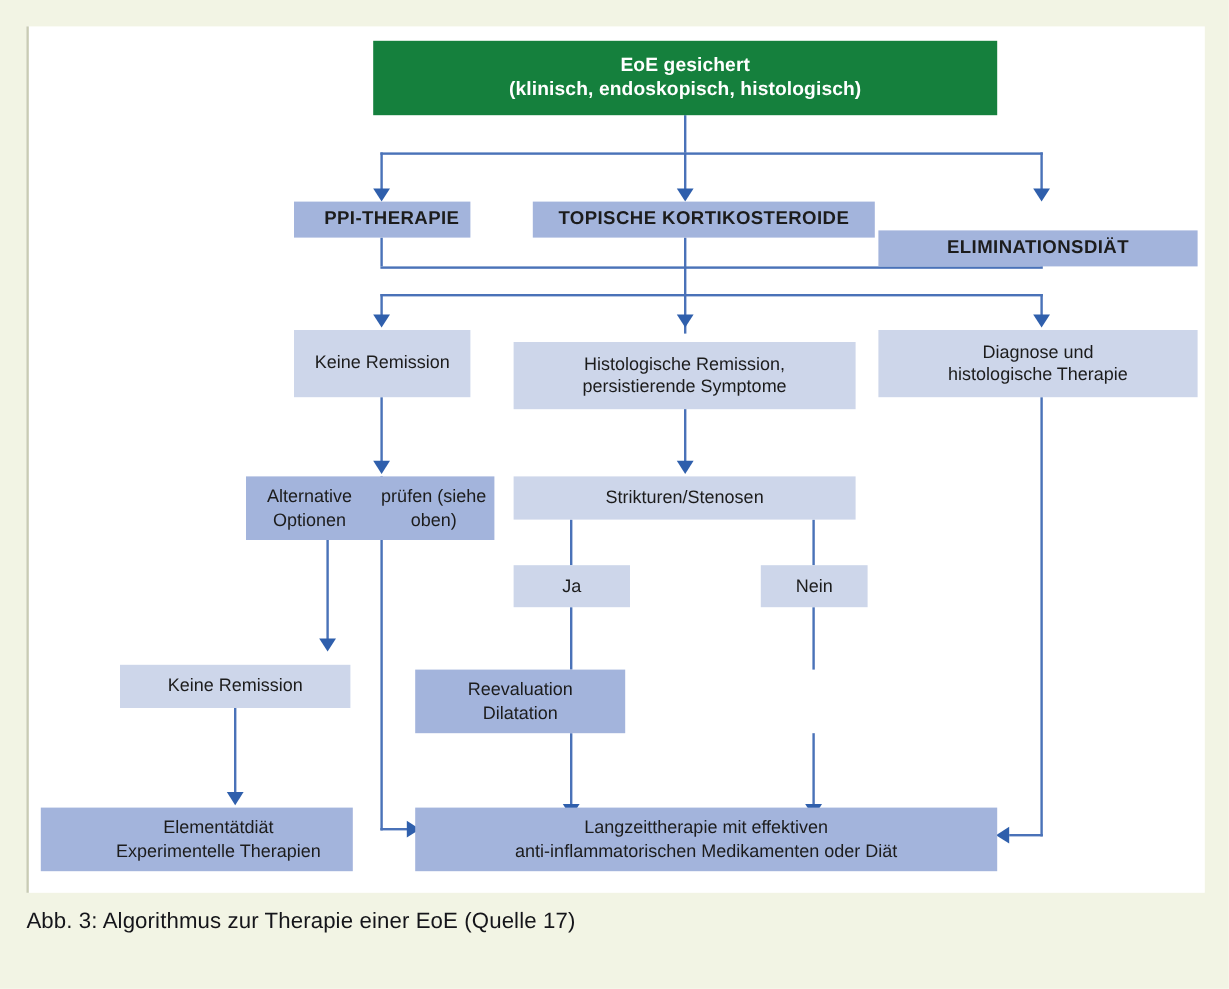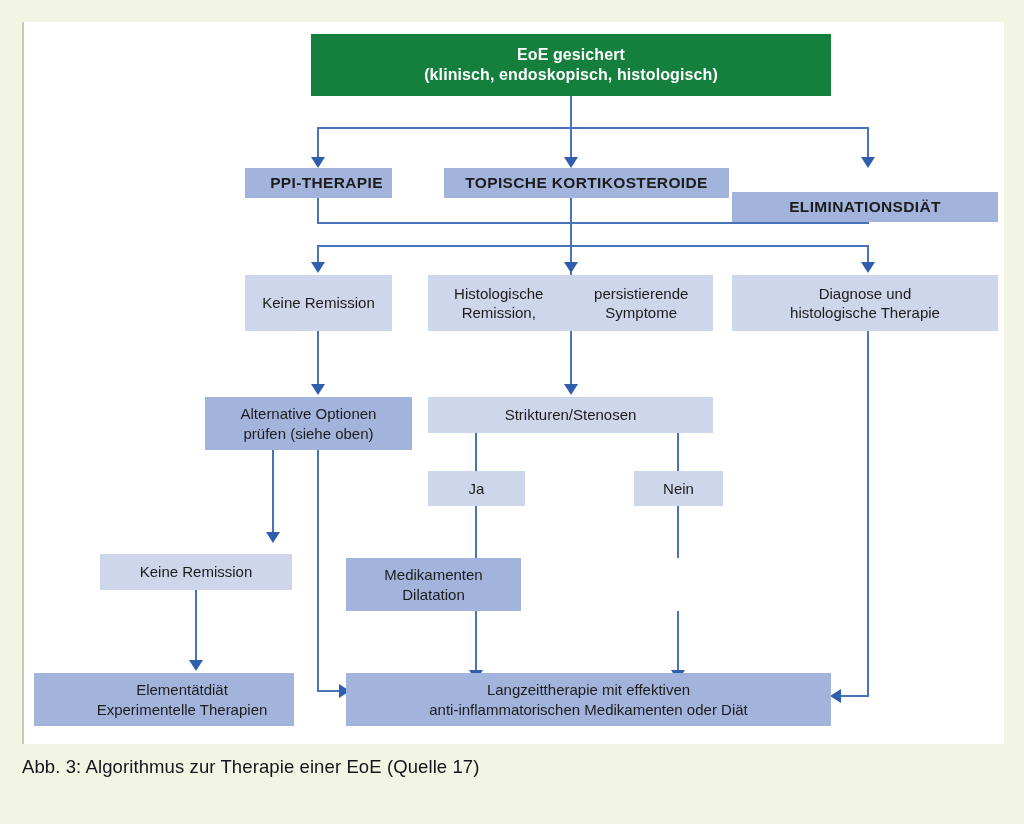--- a/index.html
+++ b/index.html
@@ -111,21 +111,21 @@
     <div class="ln h" style="left:293px;top:223px;width:552px;height:2px;"></div>
     <div class="ln v" style="left:293px;top:223px;width:2px;height:20px;"></div>
     <div class="ln v" style="left:843px;top:223px;width:2px;height:20px;"></div>
     <div class="arrow" style="left:287px;top:240px;"></div>
     <div class="arrow" style="left:540px;top:240px;"></div>
     <div class="arrow" style="left:837px;top:240px;"></div>
 
     <div class="node n-lite" style="left:221px;top:253px;width:147px;height:56px;flex-direction:column;">
       <span>Keine Remission</span>
     </div>
-    <div class="node n-lite" style="left:404px;top:253px;width:285px;height:56px;flex-direction:row;">
+    <div class="node n-lite" style="left:404px;top:263px;width:285px;height:56px;flex-direction:column;">
       <span>Histologische Remission,</span>
       <span>persistierende Symptome</span>
     </div>
     <div class="node n-lite" style="left:708px;top:253px;width:266px;height:56px;flex-direction:column;">
       <span>Diagnose und</span>
       <span>histologische Therapie</span>
     </div>
 
     <div class="ln v" style="left:293px;top:309px;width:2px;height:56px;"></div>
     <div class="arrow" style="left:287px;top:362px;"></div>
@@ -134,21 +134,21 @@
     <div class="ln h" style="left:293px;top:668px;width:27px;height:2px;"></div>
     <div class="arrow-right" style="left:315px;top:662px;"></div>
 
     <div class="ln v" style="left:546px;top:309px;width:2px;height:56px;"></div>
     <div class="arrow" style="left:540px;top:362px;"></div>
 
     <div class="ln v" style="left:843px;top:309px;width:2px;height:366px;"></div>
     <div class="ln h" style="left:817px;top:673px;width:28px;height:2px;"></div>
     <div class="arrow-left" style="left:806px;top:667px;"></div>
 
-    <div class="node n-med" style="left:181px;top:375px;width:207px;height:53px;flex-direction:column;">
+    <div class="node n-med" style="left:181px;top:375px;width:207px;height:53px;flex-direction:row;">
       <span>Alternative Optionen</span>
       <span>prüfen (siehe oben)</span>
     </div>
 
     <div class="ln v" style="left:248px;top:428px;width:2px;height:85px;"></div>
     <div class="arrow" style="left:242px;top:510px;"></div>
 
     <div class="node n-lite" style="left:404px;top:375px;width:285px;height:36px;">
       <span>Strikturen/Stenosen</span>
     </div>
@@ -168,21 +168,21 @@
     <div class="ln v" style="left:653px;top:484px;width:2px;height:52px;"></div>
 
     <div class="node n-lite" style="left:76px;top:532px;width:192px;height:36px;">
       <span>Keine Remission</span>
     </div>
 
     <div class="ln v" style="left:171px;top:568px;width:2px;height:73px;"></div>
     <div class="arrow" style="left:165px;top:638px;"></div>
 
     <div class="node n-med" style="left:322px;top:536px;width:175px;height:53px;flex-direction:column;">
-      <span>Medikamenten</span>
+      <span>Reevaluation</span>
       <span>Dilatation</span>
     </div>
 
     <div class="ln v" style="left:451px;top:589px;width:2px;height:62px;"></div>
     <div class="arrow" style="left:445px;top:648px;"></div>
 
 
     <div class="ln v" style="left:653px;top:589px;width:2px;height:62px;"></div>
     <div class="arrow" style="left:647px;top:648px;"></div>
 

